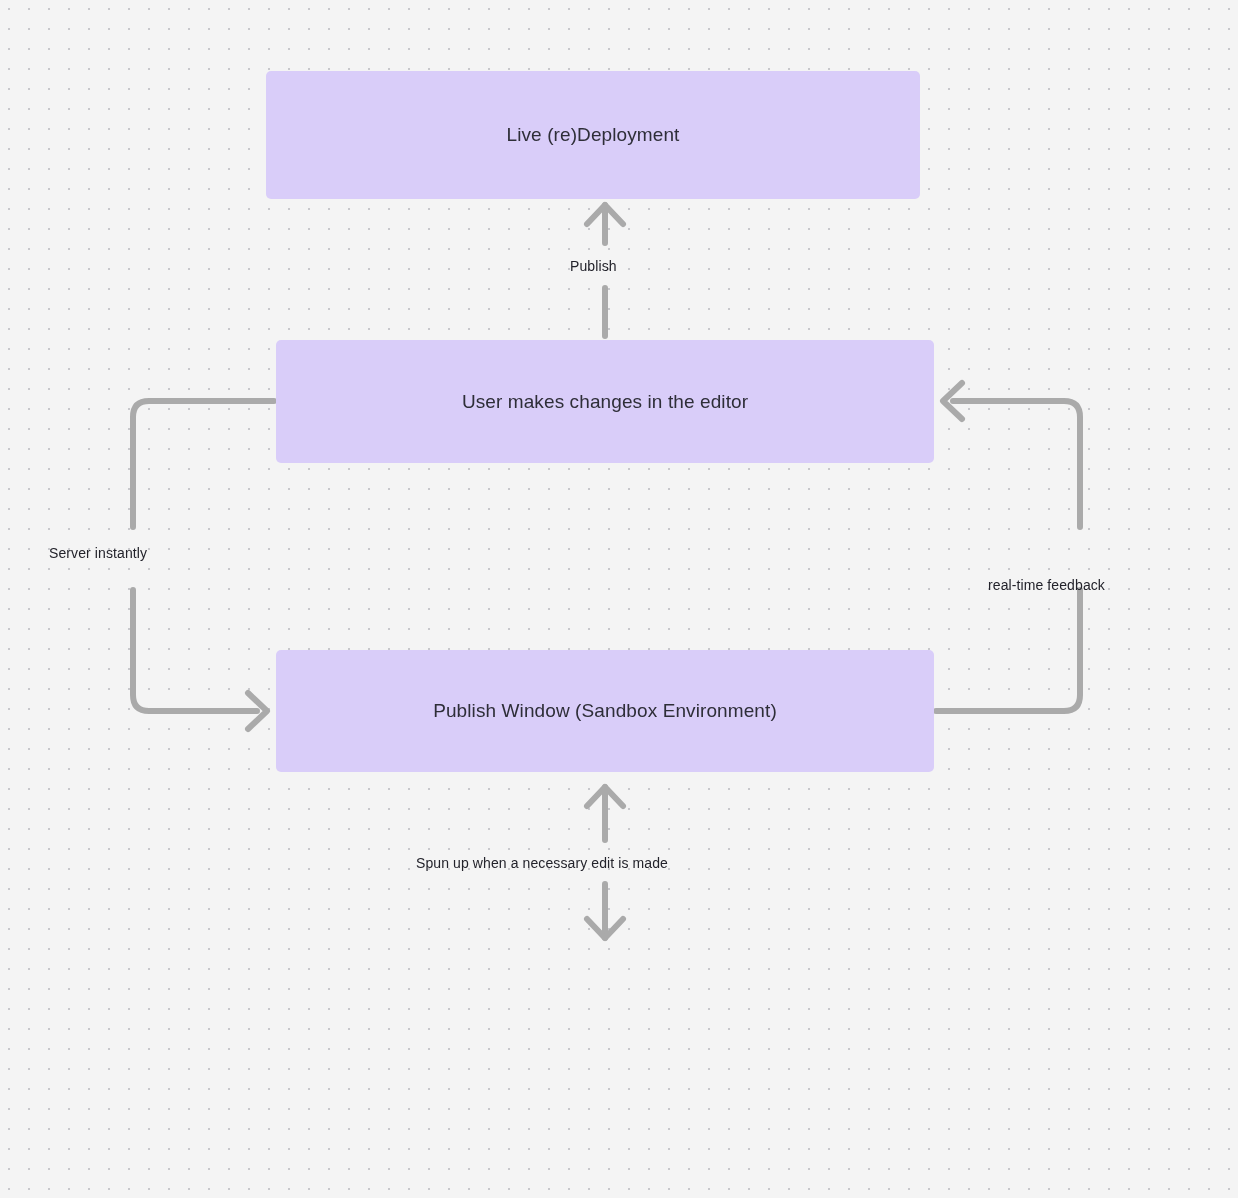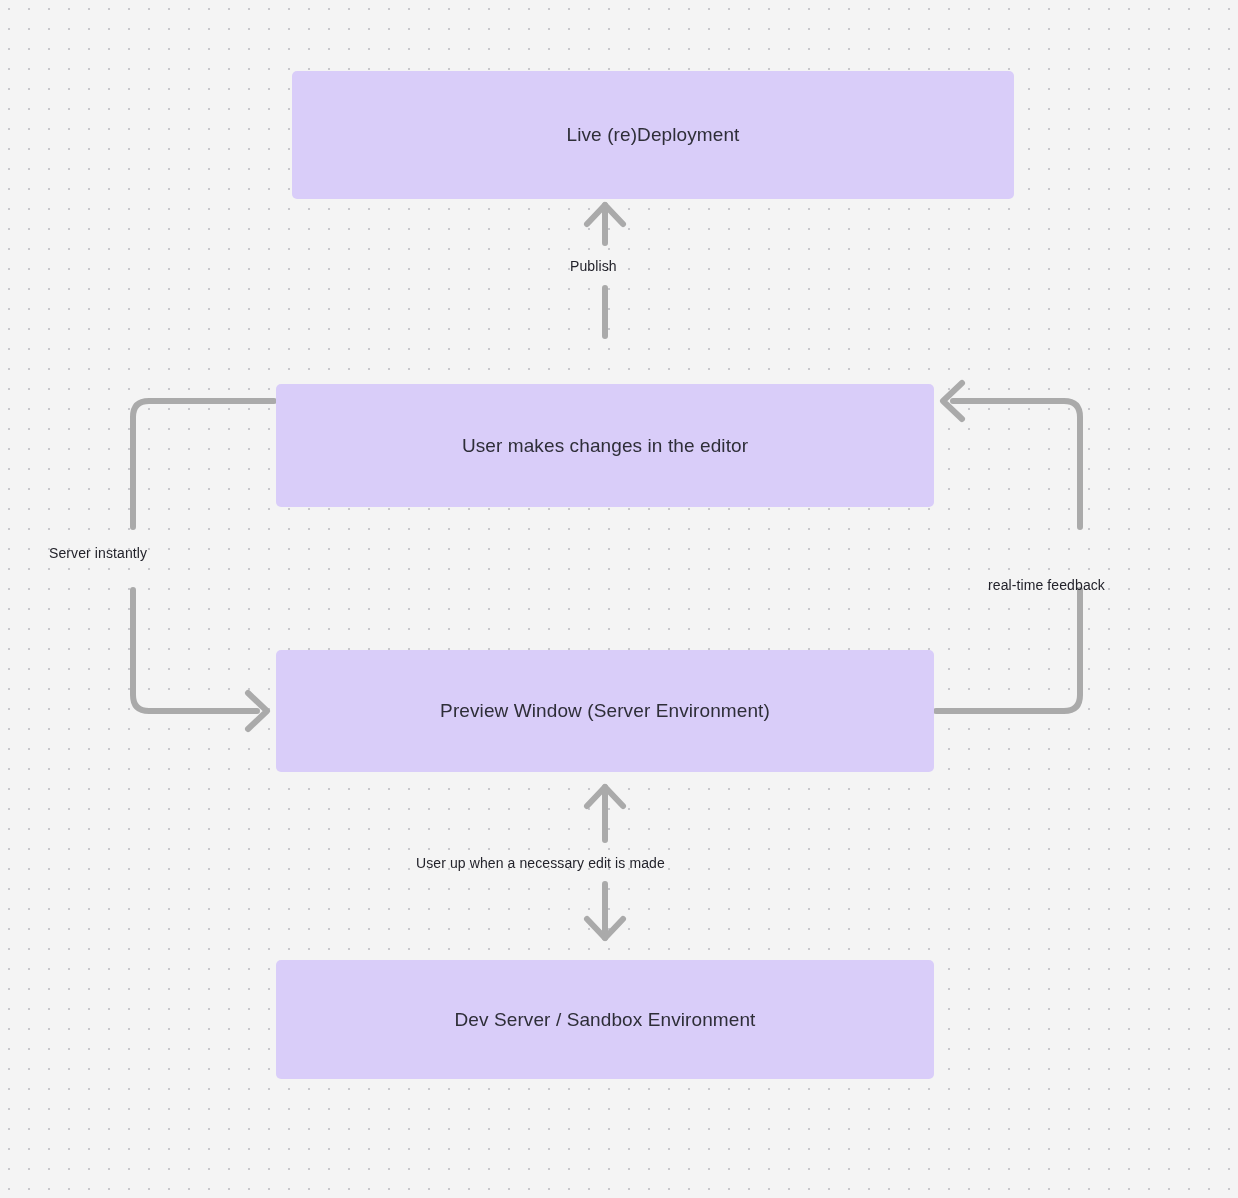--- a/index.html
+++ b/index.html
@@ -114,37 +114,34 @@
     <g>
 
       <line x1="605" y1="840" x2="605" y2="787"></line>
       <path class="head" d="M 587 806 L 605 787 L 623 806"></path>
 
       <line x1="605" y1="884" x2="605" y2="938"></line>
       <path class="head" d="M 587 919 L 605 938 L 623 919"></path>
     </g>
   </svg>
 
-  <div class="node" id="node-live-deployment" style="left:292px; top:71px; width:722px; height:128px; background:#d9cdf9;">
+  <div class="node" id="node-live-deployment" style="left:266px; top:71px; width:654px; height:128px; background:#d9cdf9;">
     <span>Live (re)Deployment</span>
   </div>
 
-  <div class="node" id="node-user-edits" style="left:276px; top:340px; width:658px; height:123px; background:#d9cdf9;margin-top:44px;">
+  <div class="node" id="node-user-edits" style="left:276px; top:340px; width:658px; height:123px; background:#d9cdf9;">
     <span>User makes changes in the editor</span>
   </div>
 
   <div class="node" id="node-preview-window" style="left:276px; top:650px; width:658px; height:122px; background:#d9cdf9;">
-    <span>Preview Window (Server Environment)</span>
+    <span>Publish Window (Sandbox Environment)</span>
   </div>
 
-  <div class="node" id="node-dev-server" style="left:276px; top:960px; width:658px; height:119px; background:#d9cdf9;">
-    <span>Dev Server / Sandbox Environment</span>
-  </div>
 
   <div class="edge-label" style="left:570px; top:258px;">Publish</div>
 
   <div class="edge-label" style="left:49px; top:545px;">Server instantly</div>
 
   <div class="edge-label" style="left:988px; top:545px;margin-top:32px;">real-time feedback</div>
 
-  <div class="edge-label" style="left:416px; top:855px;">User up when a necessary edit is made</div>
+  <div class="edge-label" style="left:416px; top:855px;">Spun up when a necessary edit is made</div>
 
 </div>
 
 </body></html>

